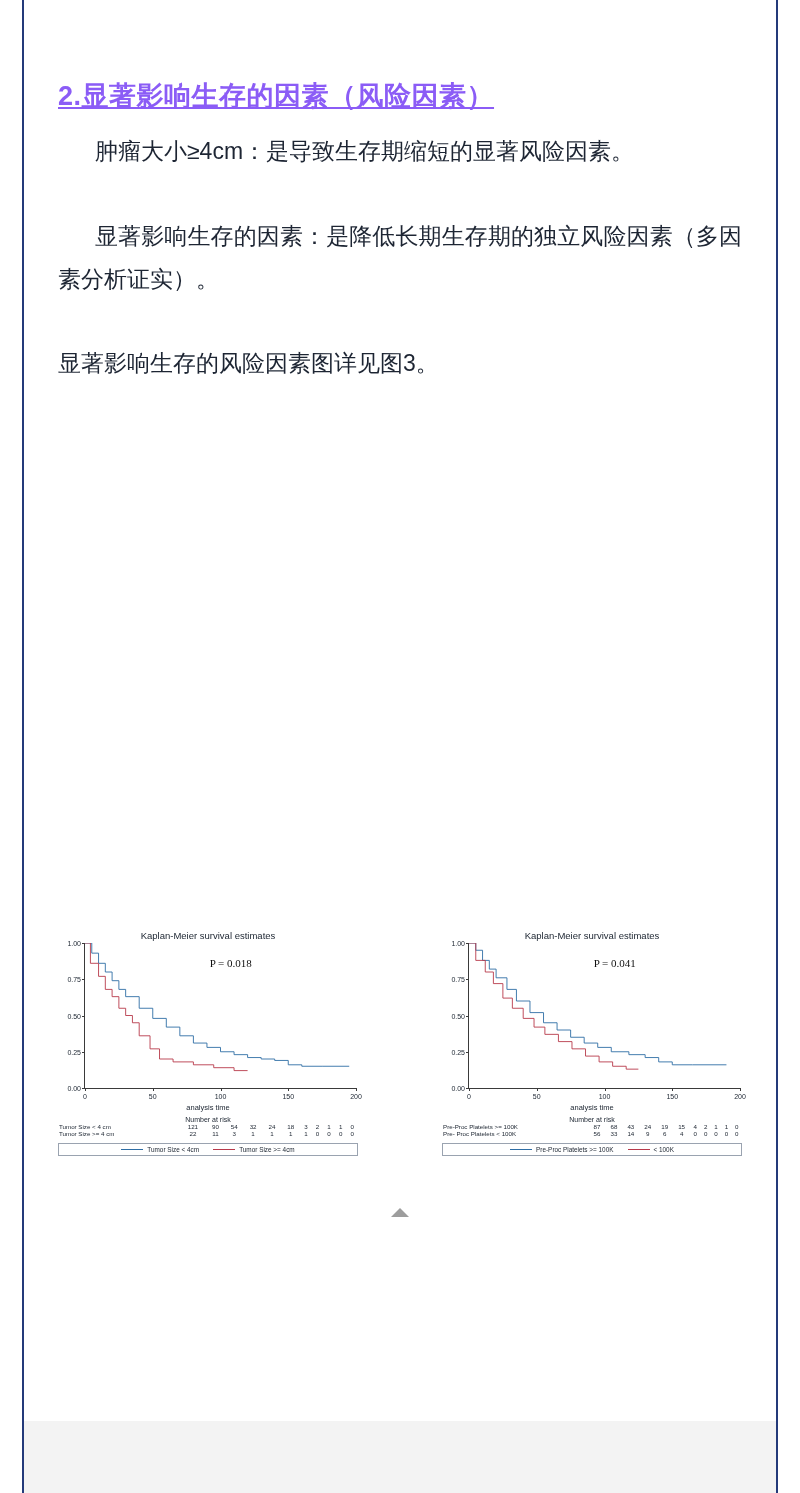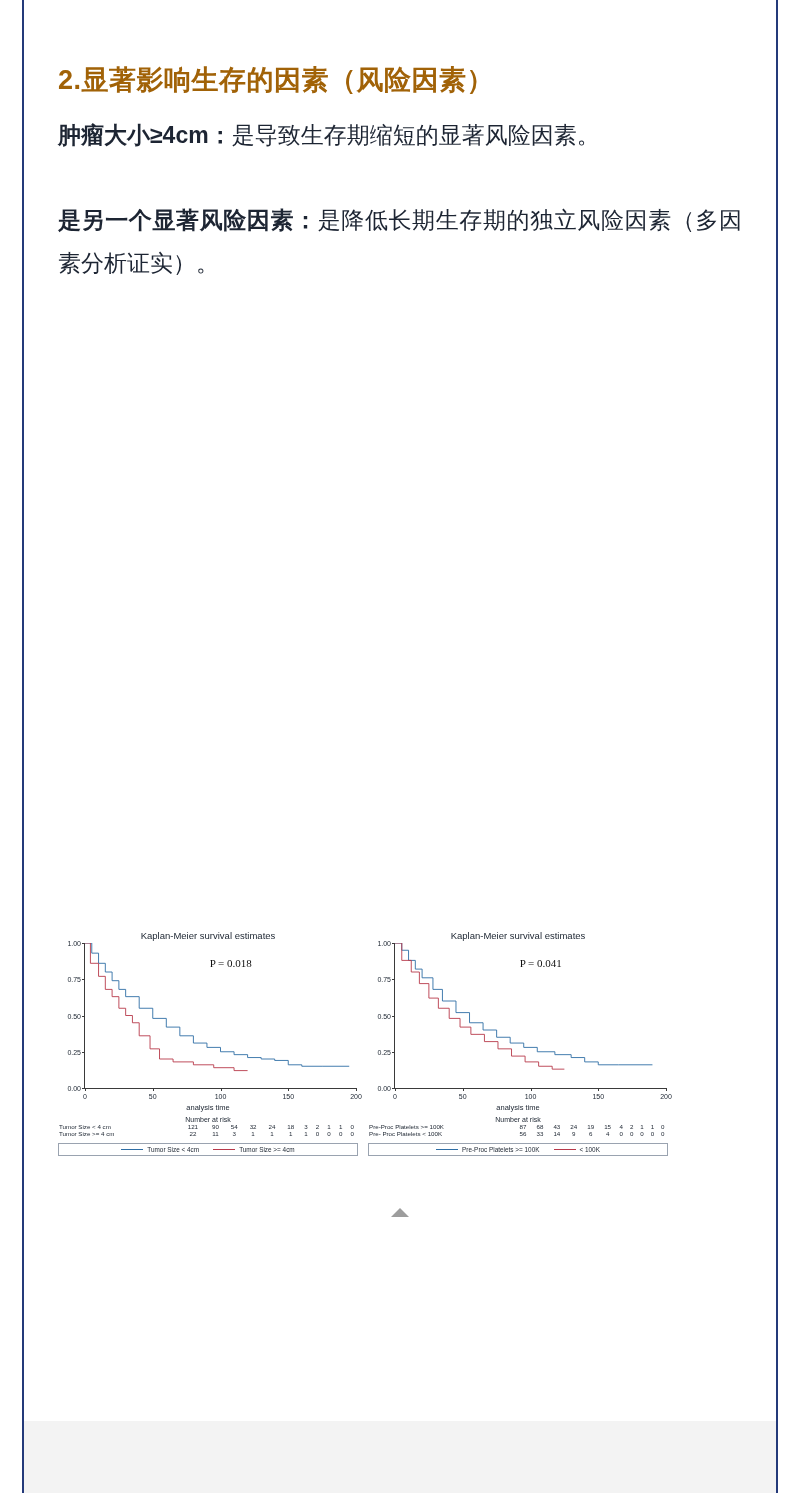--- a/index.html
+++ b/index.html
@@ -46,46 +46,48 @@
   }
   .content {
     position: absolute;
     left: 58px;
     right: 58px;
     top: 62px;
   }
   h2.section-title {
     font-size: 27px;
     font-weight: bold;
-    color: #a16207;
-    margin: 0 0 16px 0;
+    color: #8b5cf6;
+    margin: 16px 0 16px 0;
     letter-spacing: 0.5px;
     line-height: 1.35;
+    text-decoration: underline;
   }
   p.para {
     font-size: 23px;
     line-height: 1.85;
     color: #1d2533;
     margin: 0 0 42px 0;
     text-align: justify;
   }
   p.para:last-of-type { margin-bottom: 0; }
-  .b { font-weight: bold; }
+  .b { font-weight: normal; margin-left: 37px; }
   sup { font-size: 0.62em; vertical-align: super; }
   .para-tight { margin-bottom: 10px; }
 
   
   .figure-wrap {
     position: absolute;
     left: 58px;
     right: 58px;
     top: 930px;
   }
   .charts-row {
     display: flex;
+    justify-content: space-between;
     gap: 10px;
   }
   .chart-card {
     width: 300px;
     font-family: "Liberation Sans", sans-serif;
     color: #1b2430;
   }
   .chart-title {
     text-align: center;
     font-size: 9.5px;
@@ -198,23 +200,24 @@
 
   <div class="content">
     <h2 class="section-title">2.显著影响生存的因素（风险因素）</h2>
 
     <p class="para">
       <span class="b">肿瘤大小≥4cm：</span><span>是导致生存期缩短的显著风险因素。</span>
     </p>
 
 
     <p class="para para-tight">
-      <span class="b">是另一个显著风险因素：</span><span>是降低长期生存期的独立风险因素（多因素分析证实）。</span>
+      <span class="b">显著影响生存的因素：</span><span>是降低长期生存期的独立风险因素（多因素分析证实）。</span>
     </p>
 
+    <p class="para">显著影响生存的风险因素图详见图3。</p>
   </div>
 
   <div class="figure-wrap">
     <div class="charts-row">
 
       <div class="chart-card">
         <div class="chart-title">Kaplan-Meier survival estimates</div>
         <div class="plot-area">
           <div class="pvalue">P = 0.018</div>
 

